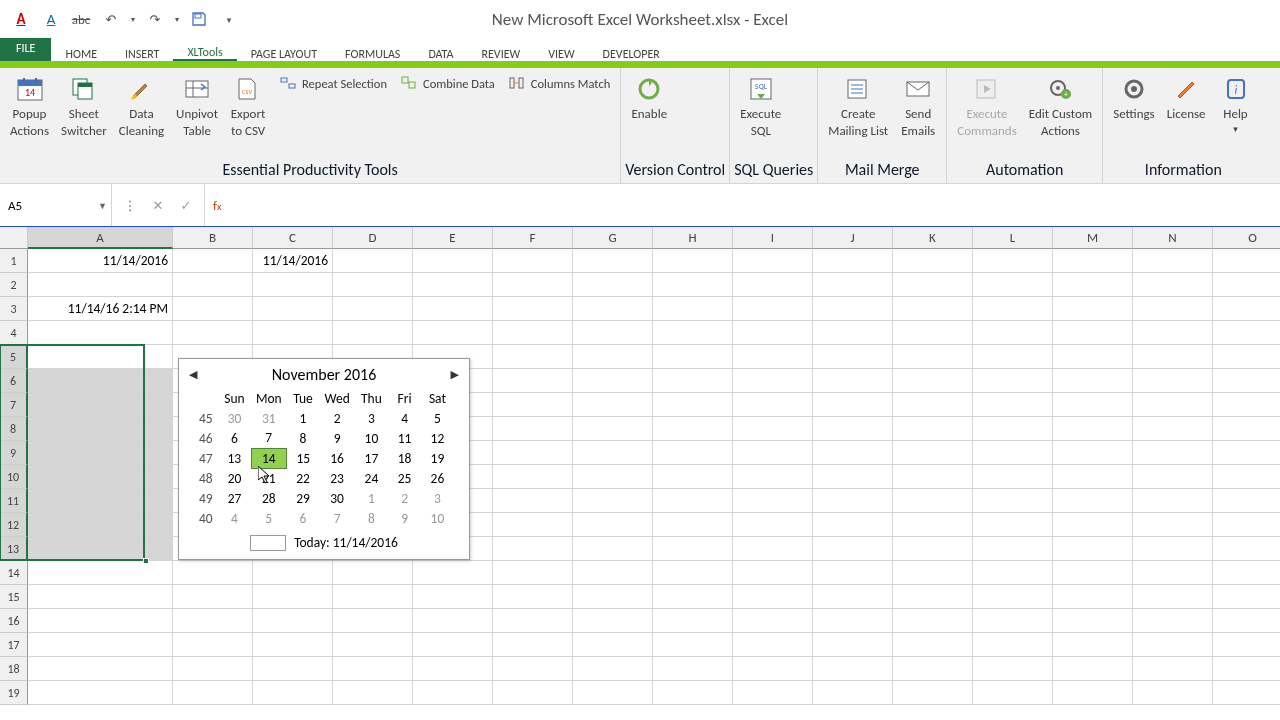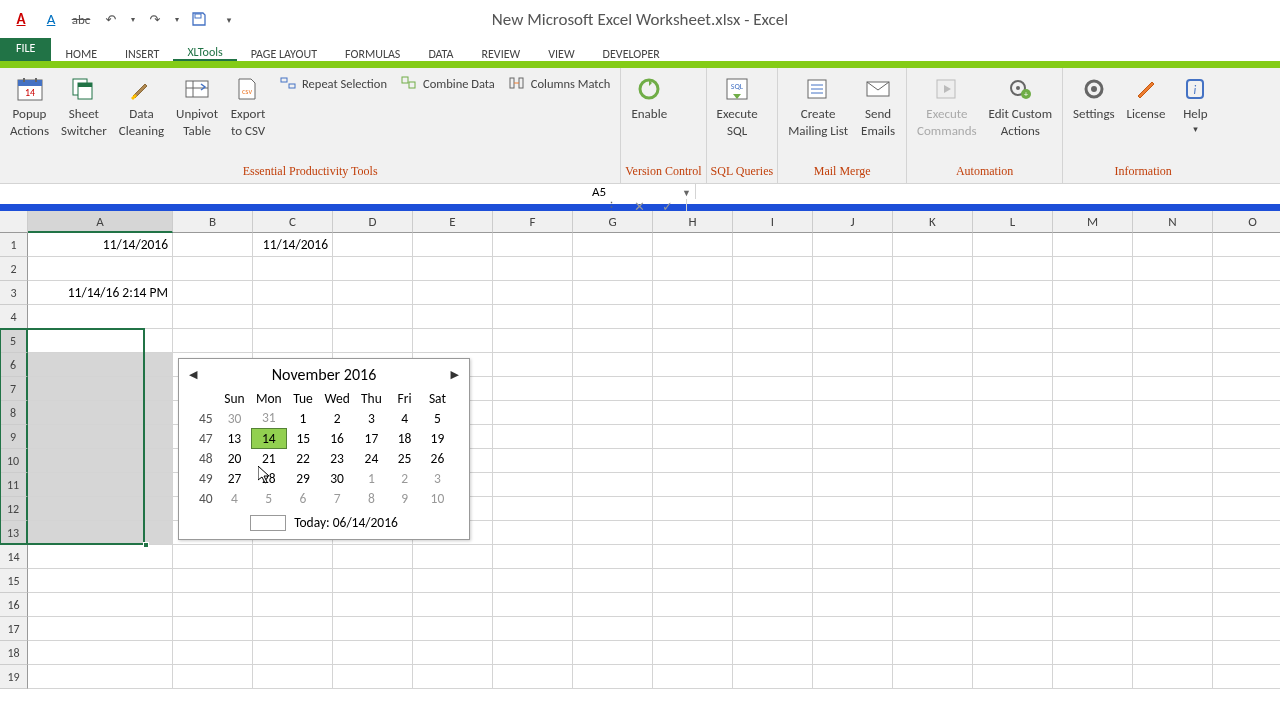--- a/index.html
+++ b/index.html
@@ -13,30 +13,30 @@
 
 .tabs { height: 30px; display: flex; align-items: flex-end; font-size: 12px; border-bottom: 7px solid #84cc16; }
 .tabs .tab { padding: 6px 14px 0; color: #444; cursor: pointer; }
 .tabs .tab.file { background: #217346; color: #fff; font-weight: 400; padding: 6px 16px; }
 .tabs .tab.active { color: #217346; border-bottom: 2px solid #217346; }
 
 
 .ribbon { height: 116px; background: #f1f1f1; border-bottom: 1px solid #d4d4d4; display: flex; }
 .r-group { display: flex; flex-direction: column; border-right: 1px solid #d4d4d4; padding: 2px 4px 2px; }
 .r-group .buttons { display: flex; flex: 1; align-items: flex-start; }
-.r-group .label { text-align: center; font-size: 12px; color: #c2410c; padding: 2px 0; font-family: Liberation Serif, serif; }
+.r-group .label { text-align: center; font-size: 16px; color: #0f172a; padding: 2px 0; }
 .r-btn-lg { display: flex; flex-direction: column; align-items: center; justify-content: flex-start; padding: 4px 6px 0; min-width: 48px; cursor: pointer; text-align: center; font-size: 13px; color: #444; line-height: 1.3; }
 .r-btn-lg .ic { width: 32px; height: 30px; display: flex; align-items: center; justify-content: center; margin-bottom: 2px; }
 .r-btn-lg.disabled { color: #aaa; }
 .r-col { display: flex; padding-top: 2px; }
 .r-item-sm { display: flex; align-items: center; font-size: 12.5px; color: #444; padding: 3px 6px; cursor: pointer; white-space: nowrap; }
 .r-item-sm .ic { width: 20px; height: 16px; margin-right: 4px; display: inline-flex; align-items: center; justify-content: center; }
 
 
-.fbar { height: 27px; border-bottom: 7px solid #1d4ed8; display: flex; align-items: center; font-size: 13px; flex-direction: column; }
+.fbar { height: 43px; border-bottom: 1px solid #1d4ed8; display: flex; align-items: center; font-size: 13px; }
 .name-box { width: 112px; height: 100%; border-right: 1px solid #d4d4d4; display: flex; align-items: center; padding: 0 8px; position: relative; }
 .name-box .dd { position: absolute; right: 4px; top: 50%; transform: translateY(-50%); font-size: 9px; color: #666; }
 .fbar-icons { display: flex; align-items: center; padding: 0 4px; border-right: 1px solid #d4d4d4; height: 100%; }
 .fbar-icons span { width: 28px; text-align: center; color: #999; cursor: pointer; }
 .fx { color: #c2410c; padding: 0 8px; }
 
 
 .grid { position: relative; }
 .corner { position: absolute; left: 0; top: 0; width: 28px; height: 22px; background: #f0f0f0; border-right: 1px solid #ccc; border-bottom: 1px solid #999; }
 .col-headers { position: absolute; left: 28px; top: 0; height: 22px; display: flex; }
@@ -721,20 +721,30 @@
         </tr>
         <tr>
           <td class="wk">45</td>
           <td class="other ">30</td>
           <td class="other ">31</td>
           <td class="">1</td>
           <td class="">2</td>
           <td class="">3</td>
           <td class="">4</td>
           <td class="">5</td>
+        </tr>
+        <tr>
+          <td class="wk">46</td>
+          <td class="">6</td>
+          <td class="">7</td>
+          <td class="">8</td>
+          <td class="">9</td>
+          <td class="">10</td>
+          <td class="">11</td>
+          <td class="">12</td>
         </tr>
         <tr>
           <td class="wk">47</td>
           <td class="">13</td>
           <td class="today">14</td>
           <td class="">15</td>
           <td class="">16</td>
           <td class="">17</td>
           <td class="">18</td>
           <td class="">19</td>
@@ -766,21 +776,21 @@
           <td class="other ">6</td>
           <td class="other ">7</td>
           <td class="other ">8</td>
           <td class="other ">9</td>
           <td class="other ">10</td>
         </tr>
       </tbody>
     </table>
   <div class="cal-foot">
     <span class="swatch"></span>
-    <span>Today: 06/14/2016</span>
+    <span>Today: 11/14/2016</span>
   </div>
 </div>
 
 <div class="cursor-arrow" style="left:258px; top:466px;">
   <svg width="16" height="20" viewBox="0 0 16 20">
       <path d="M0 0 L0 14 L4 11 L7 17 L9 16 L6 10 L11 10 Z" fill="#fff" stroke="#000"></path>
     </svg>
 </div>
 
 </body></html>

